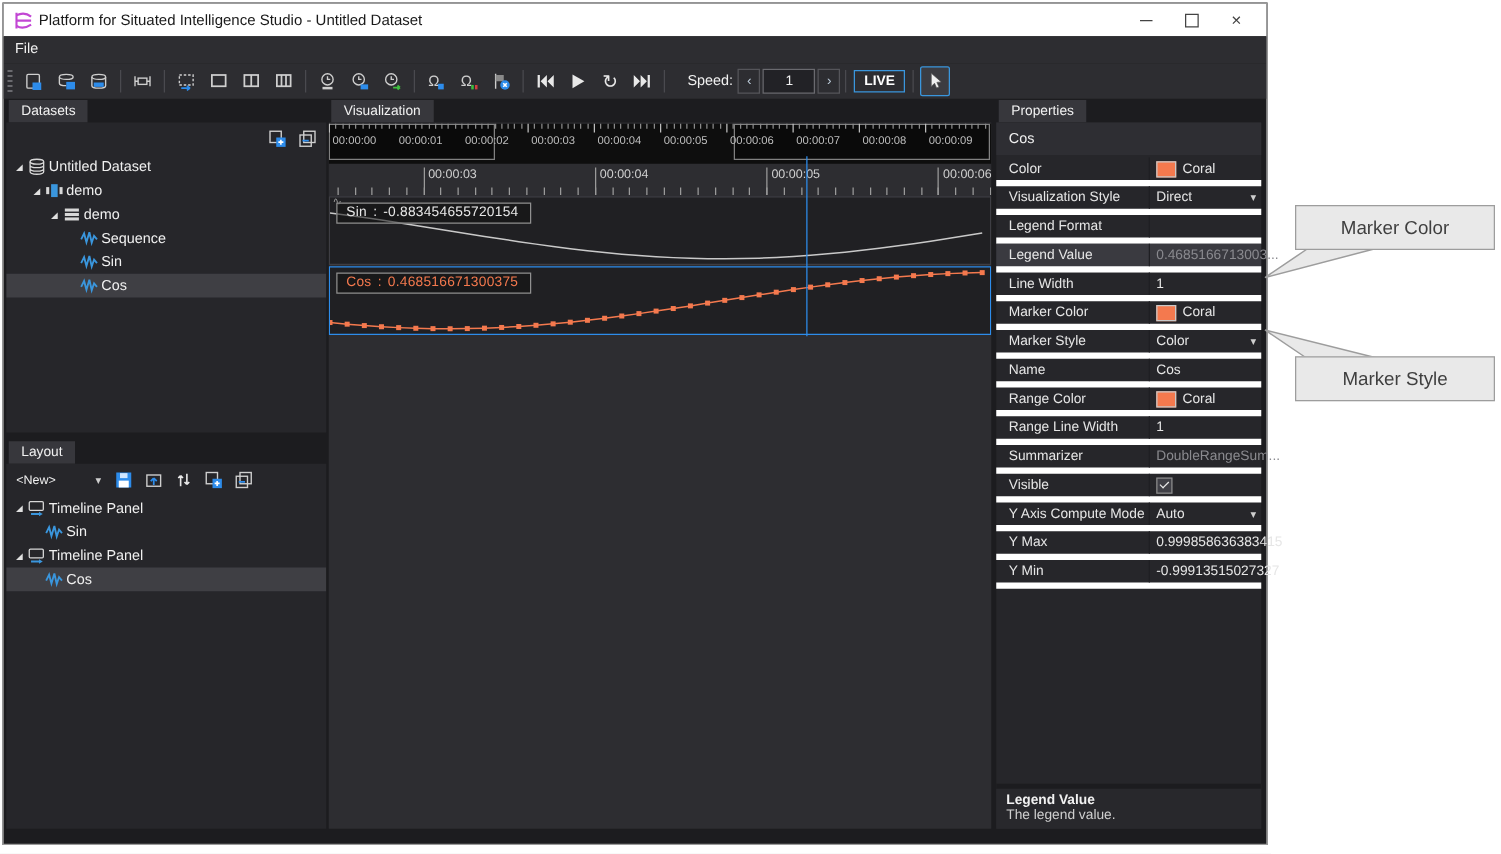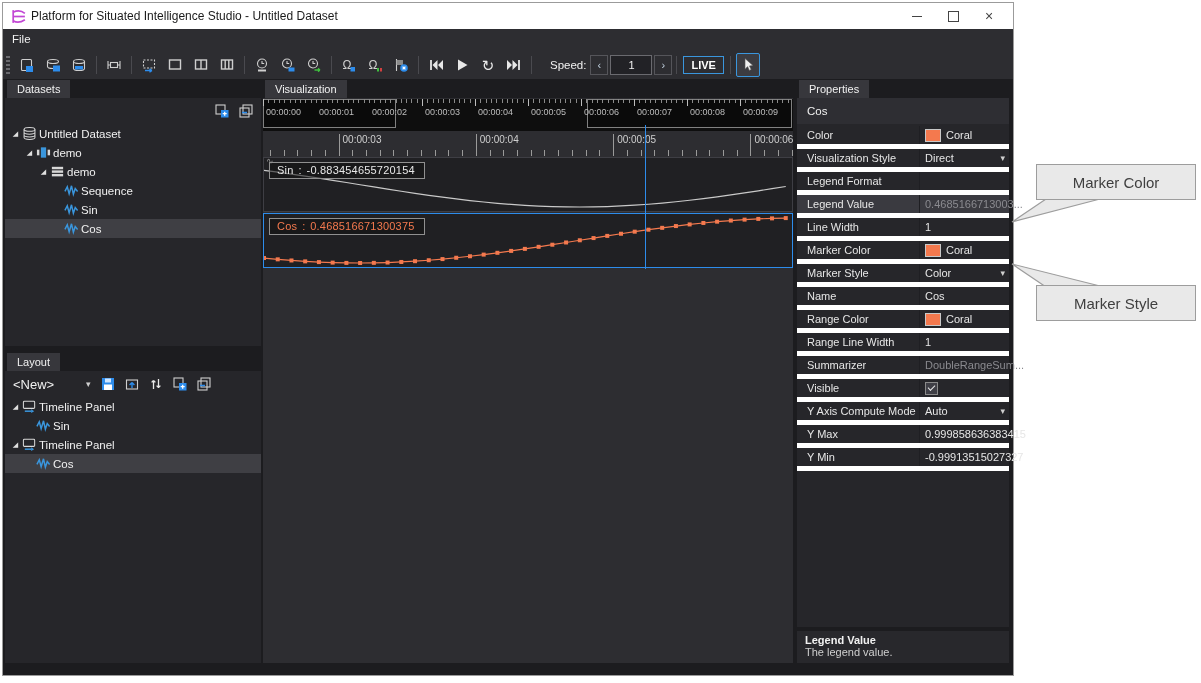--- a/index.html
+++ b/index.html
@@ -37,21 +37,21 @@
   .tab{position:absolute;height:18px;line-height:18px;padding:0 10px;font-size:11px;color:#f1f1f1;background:#37373c;}
   .panelbody{position:absolute;background:#26262a;}
   .ptoolbar{position:absolute;left:0;top:0;right:0;height:26px;display:flex;align-items:center;}
   .pbtn{width:22px;height:20px;display:flex;align-items:center;justify-content:center;margin:0 1px;}
   .tree{position:absolute;left:0;right:0;top:26px;bottom:0;overflow:hidden;}
   .trow{height:19px;display:flex;align-items:center;font-size:11.5px;color:#f0f0f0;white-space:nowrap;}
   .trow.selected{background:#3f3f44;}
   .texp{width:13px;font-size:7px;color:#e0e0e0;text-align:center;flex:none;}
   .ticn{width:17px;flex:none;display:flex;align-items:center;}
   svg.nico{width:15px;height:15px;}
-  .newlabel{font-size:13px;color:#f0f0f0;margin-left:8px;}
+  .newlabel{font-size:10px;color:#f0f0f0;margin-left:8px;}
   .ddchev{color:#cfcfcf;font-size:9px;}
   .chevbtn{width:16px;height:18px;display:flex;align-items:center;justify-content:center;margin-left:26px;}
   
   .vizbody{position:absolute;left:260px;top:95px;width:530px;height:565px;background:#2d2d31;overflow:hidden;}
   .topruler{position:absolute;left:0;top:1px;width:530px;height:32px;background:#0e0e0e;}
   .rtickmin{position:absolute;top:0;width:1px;height:4px;background:#8a8a8a;}
   .rtickmaj{position:absolute;top:0;width:1px;height:7px;background:#bdbdbd;}
   .rlabel{position:absolute;top:8px;font-size:9px;color:#bdbdbd;}
   .selbox{position:absolute;top:0;height:29px;border:1px solid #808080;box-sizing:border-box;background:rgba(0,0,0,0.25);}
   .zruler{position:absolute;left:0;top:33px;width:530px;height:26px;}

